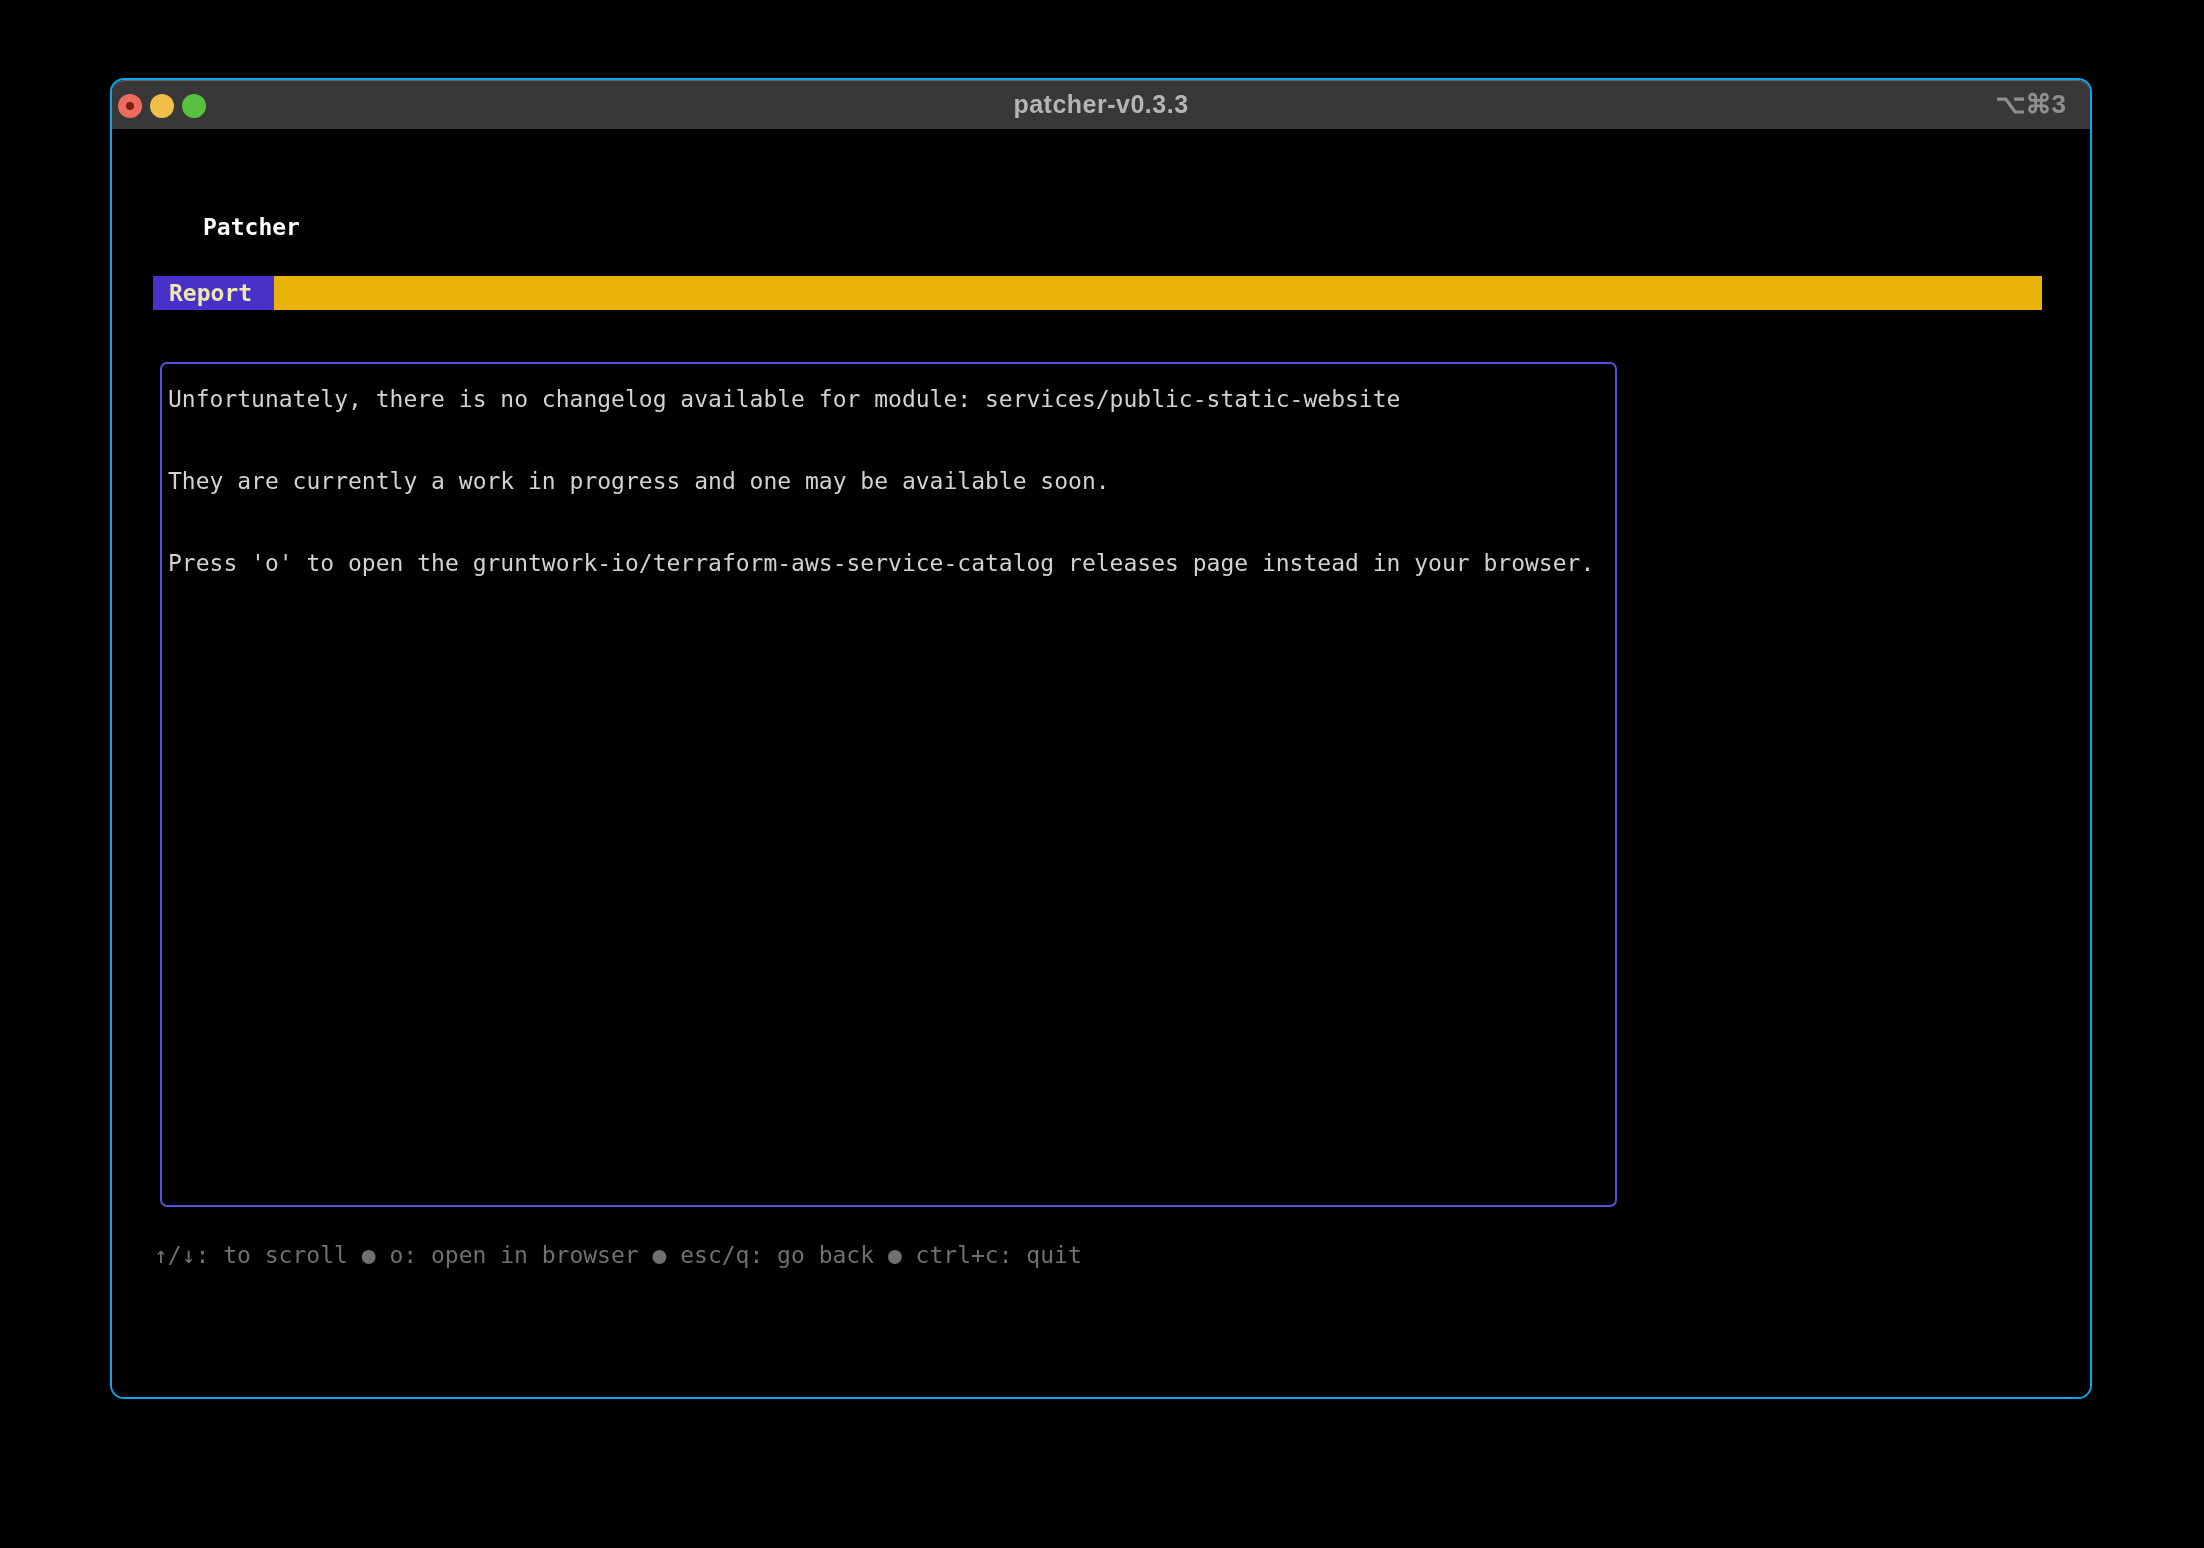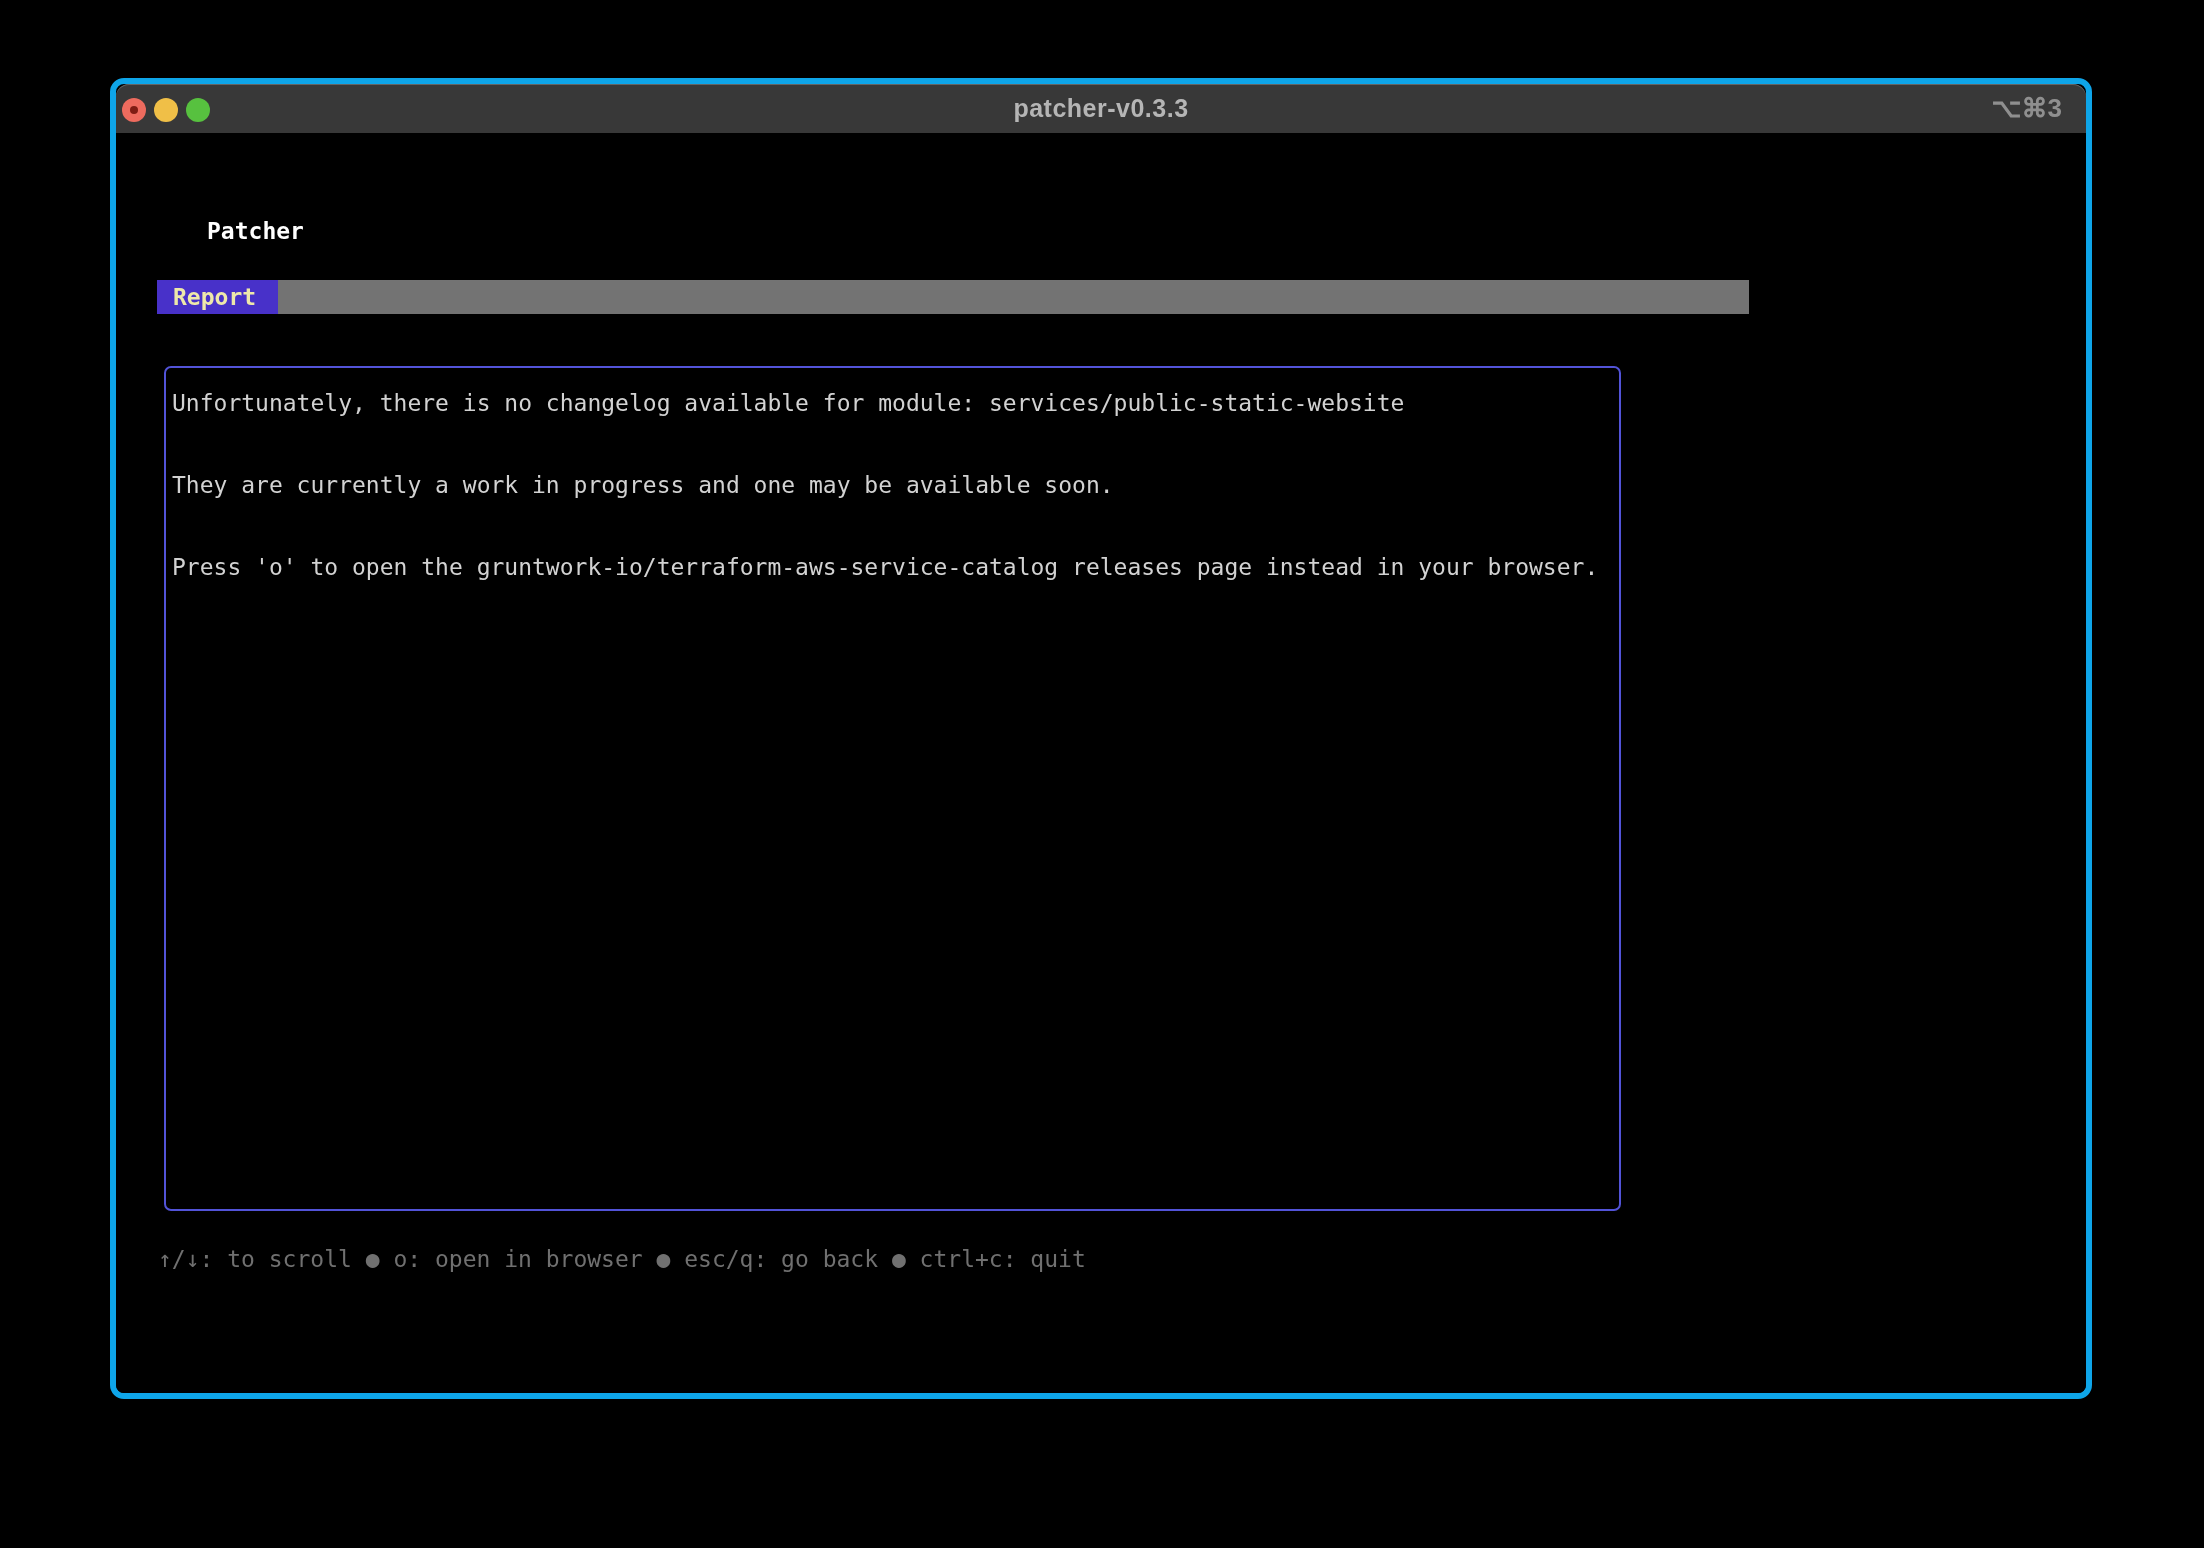--- a/index.html
+++ b/index.html
@@ -6,21 +6,21 @@
   body{
     width:2204px;height:1548px;
     background:#000;
     position:relative;
     font-family:"DejaVu Sans Mono", monospace;
     overflow:hidden;
   }
   .window{
     position:absolute;left:110px;top:78px;width:1982px;height:1321px;
     background:#000;
-    border:6px solid #0ea5e9;
+    border:2px solid #0ea5e9;
     border-radius:14px;
     box-sizing:border-box;
     overflow:hidden;
   }
   .titlebar{
     position:relative;height:49px;background:#383838;
     box-shadow:inset 0 1px 0 #646464;
     border-top-left-radius:13px;border-top-right-radius:13px;
   }
   .traffic-lights{
@@ -44,22 +44,22 @@
     position:absolute;right:24px;top:0;height:49px;line-height:49px;
     color:#8f8f8f;font-size:26px;font-weight:600;
     font-family:"Liberation Sans", sans-serif;
   }
   .terminal{position:absolute;left:0;top:49px;right:0;bottom:0;background:#000;}
   .app-heading{
     position:absolute;left:43px;top:83px;
     color:#ffffff;font-weight:bold;font-size:23px;line-height:30px;margin-left:48px;
   }
   .tab-bar{
-    position:absolute;left:41px;top:147px;width:1592px;height:34px;
-    background:#737373;display:flex;align-items:stretch;
+    position:absolute;left:41px;top:147px;width:1889px;height:34px;
+    background:#eab308;display:flex;align-items:stretch;
   }
   .tab-active{
     background:#4831c9;
     color:#eee8aa;font-weight:bold;font-size:23px;line-height:34px;
     padding:0 22px 0 16px;white-space:nowrap;
   }
   .report-box{
     position:absolute;left:48px;top:233px;width:1457px;height:845px;
     border:2px solid #5253d8;border-radius:7px;
     box-sizing:border-box;

